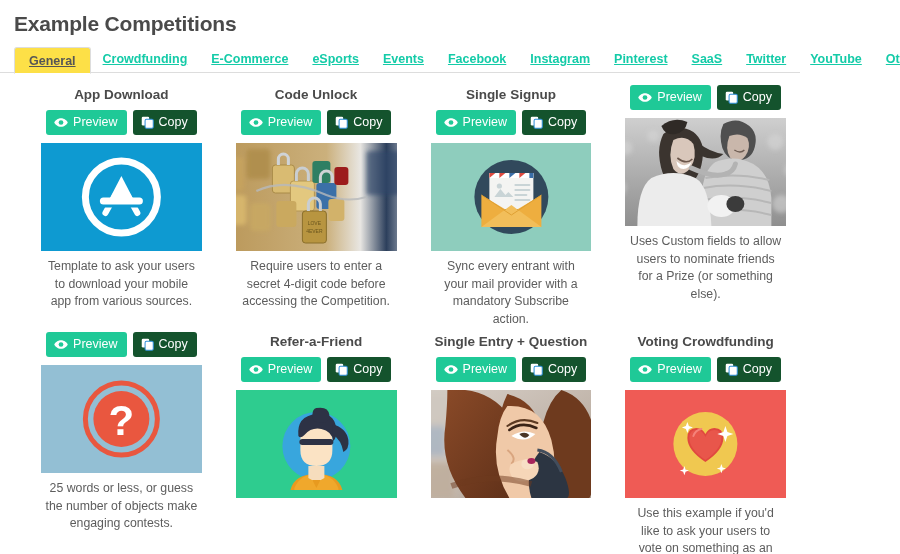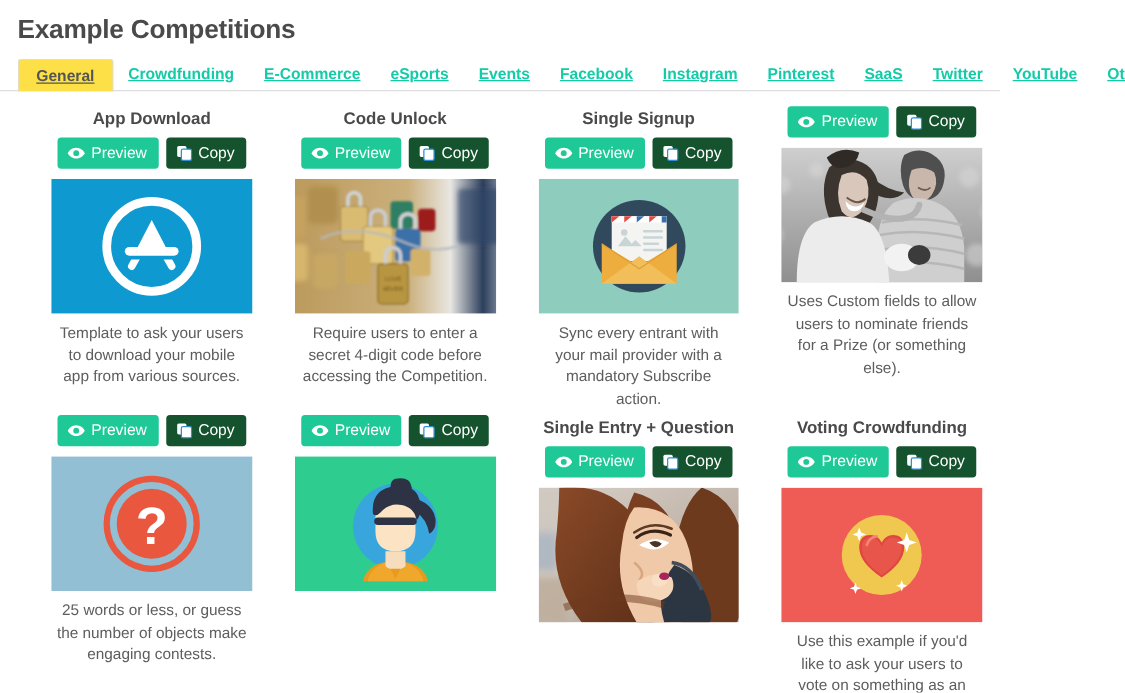--- a/index.html
+++ b/index.html
@@ -365,20 +365,21 @@
           <svg viewBox="0 0 200 108" preserveAspectRatio="xMidYMid slice">
             <rect width="200" height="108" fill="#93bfd4"></rect>
             <circle cx="100" cy="54" r="36" fill="none" stroke="#e9573f" stroke-width="5"></circle>
             <circle cx="100" cy="54" r="28" fill="#e9573f"></circle>
             <text x="100" y="70" font-size="42" font-weight="bold" fill="#ffffff" text-anchor="middle" font-family="Liberation Sans">?</text>
           </svg>
         </div>
         <p class="card-desc">25 words or less, or guess the number of objects make engaging contests.</p>
       </div>
       <div class="card">
+        <div class="card-title">Refer-a-Friend</div>
         <div class="btn-row">
           <button class="btn btn-preview">
             <span>
               <svg width="14" height="11" viewBox="0 0 16 11" fill="none">
                 <path d="M8 0.6C4.2 0.6 1.2 3.3 0.3 5.5c0.9 2.2 3.9 4.9 7.7 4.9s6.8-2.7 7.7-4.9C14.8 3.3 11.8 0.6 8 0.6z" fill="#ffffff"></path>
                 <circle cx="8" cy="5.5" r="2.7" fill="#1fc997"></circle>
               </svg>
             </span>
             <span>Preview</span>
           </button>

